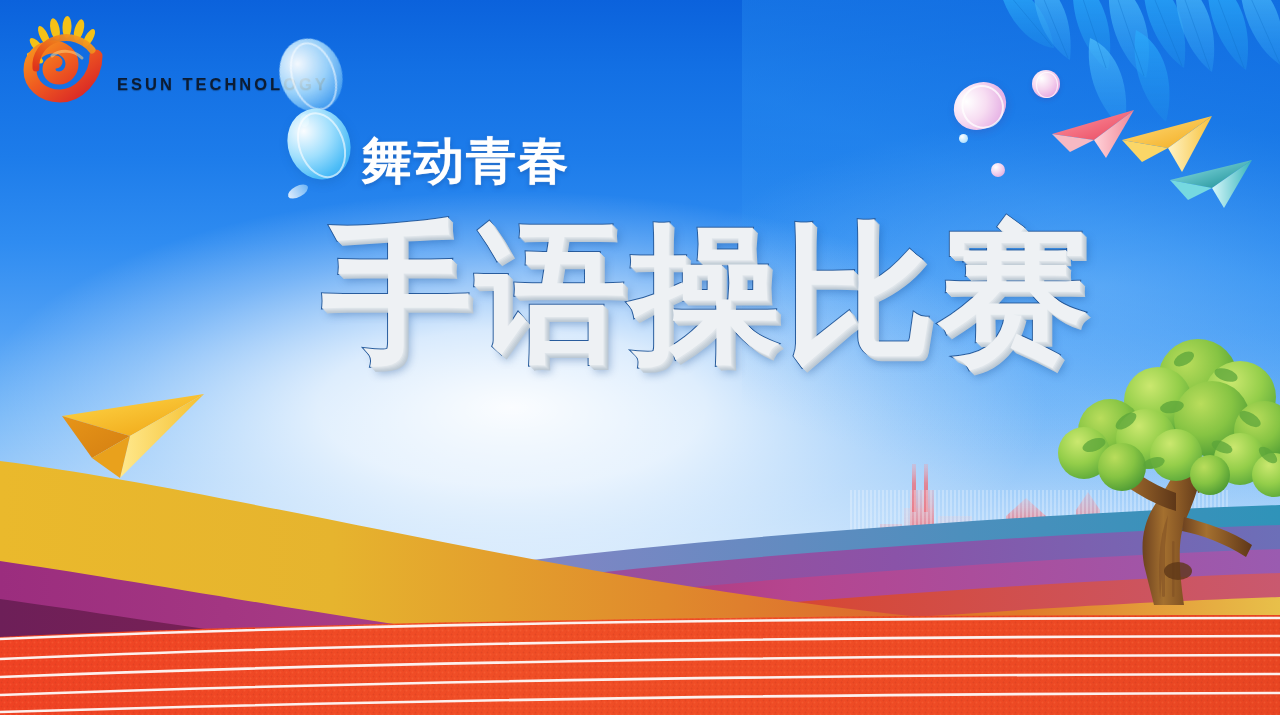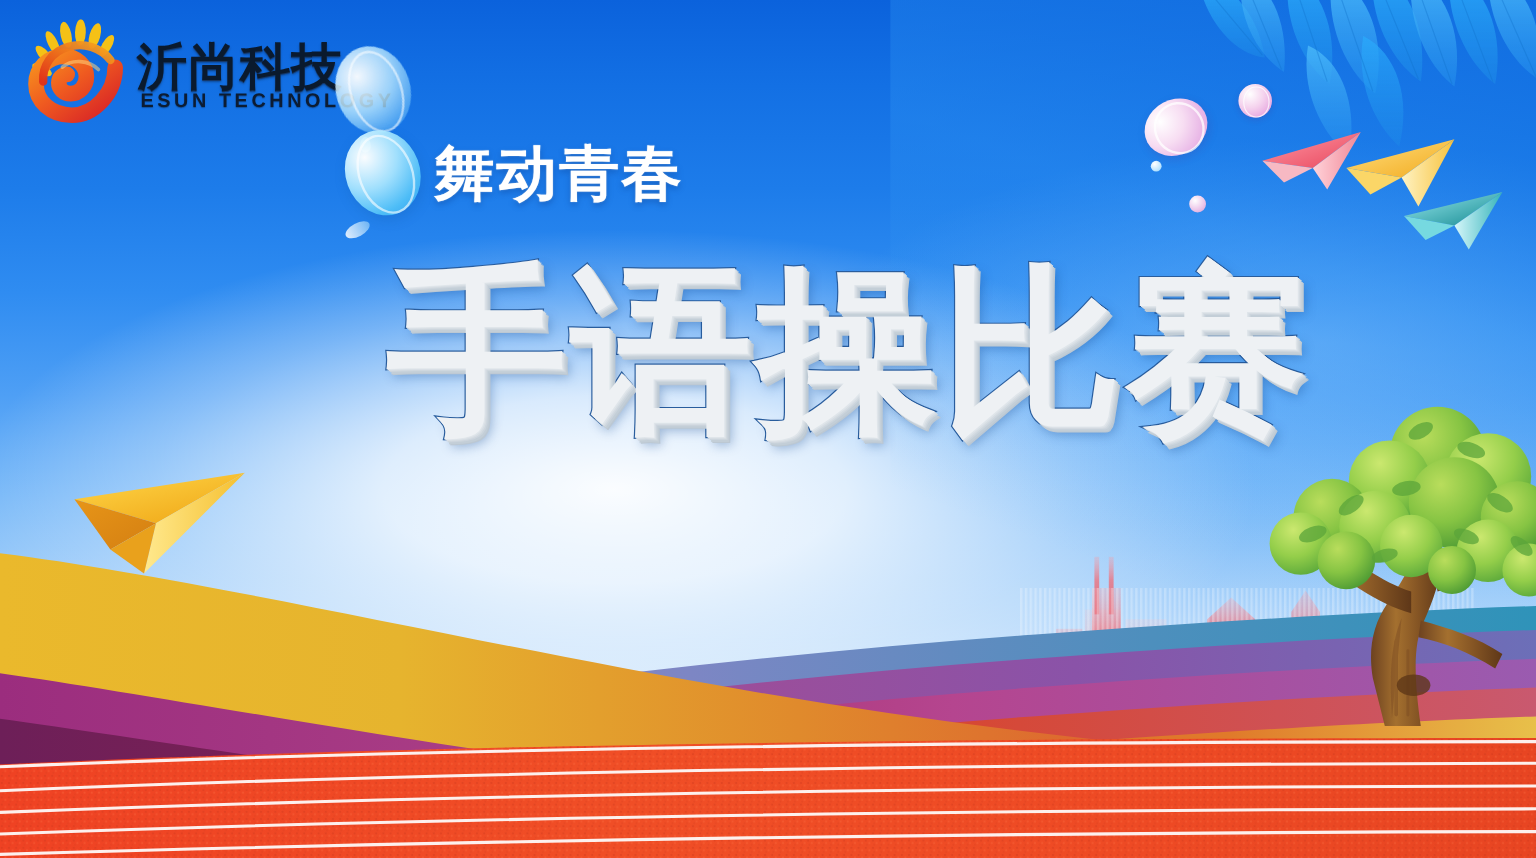--- a/index.html
+++ b/index.html
@@ -69,21 +69,21 @@
   }
   .logo-drop{
     position:absolute; left:278px; top:100px; width:9px; height:13px;
     background:radial-gradient(circle at 40% 35%, #ffffff, #cfeaff);
     border-radius:50% 50% 50% 50%/ 62% 62% 38% 38%;
     opacity:.9;
   }
 
   
   .subtitle {
-    position:absolute; left:362px; top:112px;
+    position:absolute; left:362px; top:128px;
     font-size:50px; font-weight:900;
     letter-spacing:2px;
     color:#ffffff;
     font-family:"DejaVu Sans","Liberation Sans",sans-serif;
     text-shadow:0 2px 5px rgba(10,60,140,.40), 0 0 1px rgba(255,255,255,.9);
     white-space:nowrap;
   }
 
   
   .maintitle {
@@ -230,21 +230,20 @@
         <ellipse cx="22" cy="20" rx="4" ry="11" transform="rotate(-26 22 20)"></ellipse>
         <ellipse cx="33" cy="13" rx="4.5" ry="11" transform="rotate(-12 33 13)"></ellipse>
         <ellipse cx="45" cy="11" rx="4.5" ry="11" transform="rotate(2 45 11)"></ellipse>
         <ellipse cx="57" cy="14" rx="4.5" ry="11" transform="rotate(16 57 14)"></ellipse>
         <ellipse cx="67" cy="22" rx="4" ry="10" transform="rotate(30 67 22)"></ellipse>
       </g>
       <path d="M74 40 C 74 62, 56 80, 38 80 C 20 80, 8 68, 8 54 C 8 41, 18 31, 31 31 C 42 31, 50 39, 50 48 C 50 56, 44 62, 37 62 C 31 62, 27 58, 27 53 C 27 49, 30 46, 34 46" fill="none" stroke="url(#sw)" stroke-width="13" stroke-linecap="round"></path>
       <path d="M70 34 C 62 24, 48 19, 35 23 C 21 27, 13 39, 14 52" fill="none" stroke="url(#sw2)" stroke-width="7" stroke-linecap="round" opacity=".95"></path>
       <path d="M60 42 C 52 34, 38 33, 30 40" fill="none" stroke="#ffd27a" stroke-width="3" stroke-linecap="round" opacity=".55"></path>
     </svg>
-    <div class="logo-text-cn">沂尚科技</div>
     <div class="logo-text-en">ESUN TECHNOLOGY</div>
     <div class="logo-balloon"></div>
     <div class="logo-drop"></div>
   </div>
 
   <div class="bubble bub-cyan"></div>
   <div class="bubble bub-small-cyan"></div>
   <div class="bubble bub-pinkbig"></div>
   <div class="bubble bub-pinkmid"></div>
   <div class="bubble bub-tiny1"></div>

